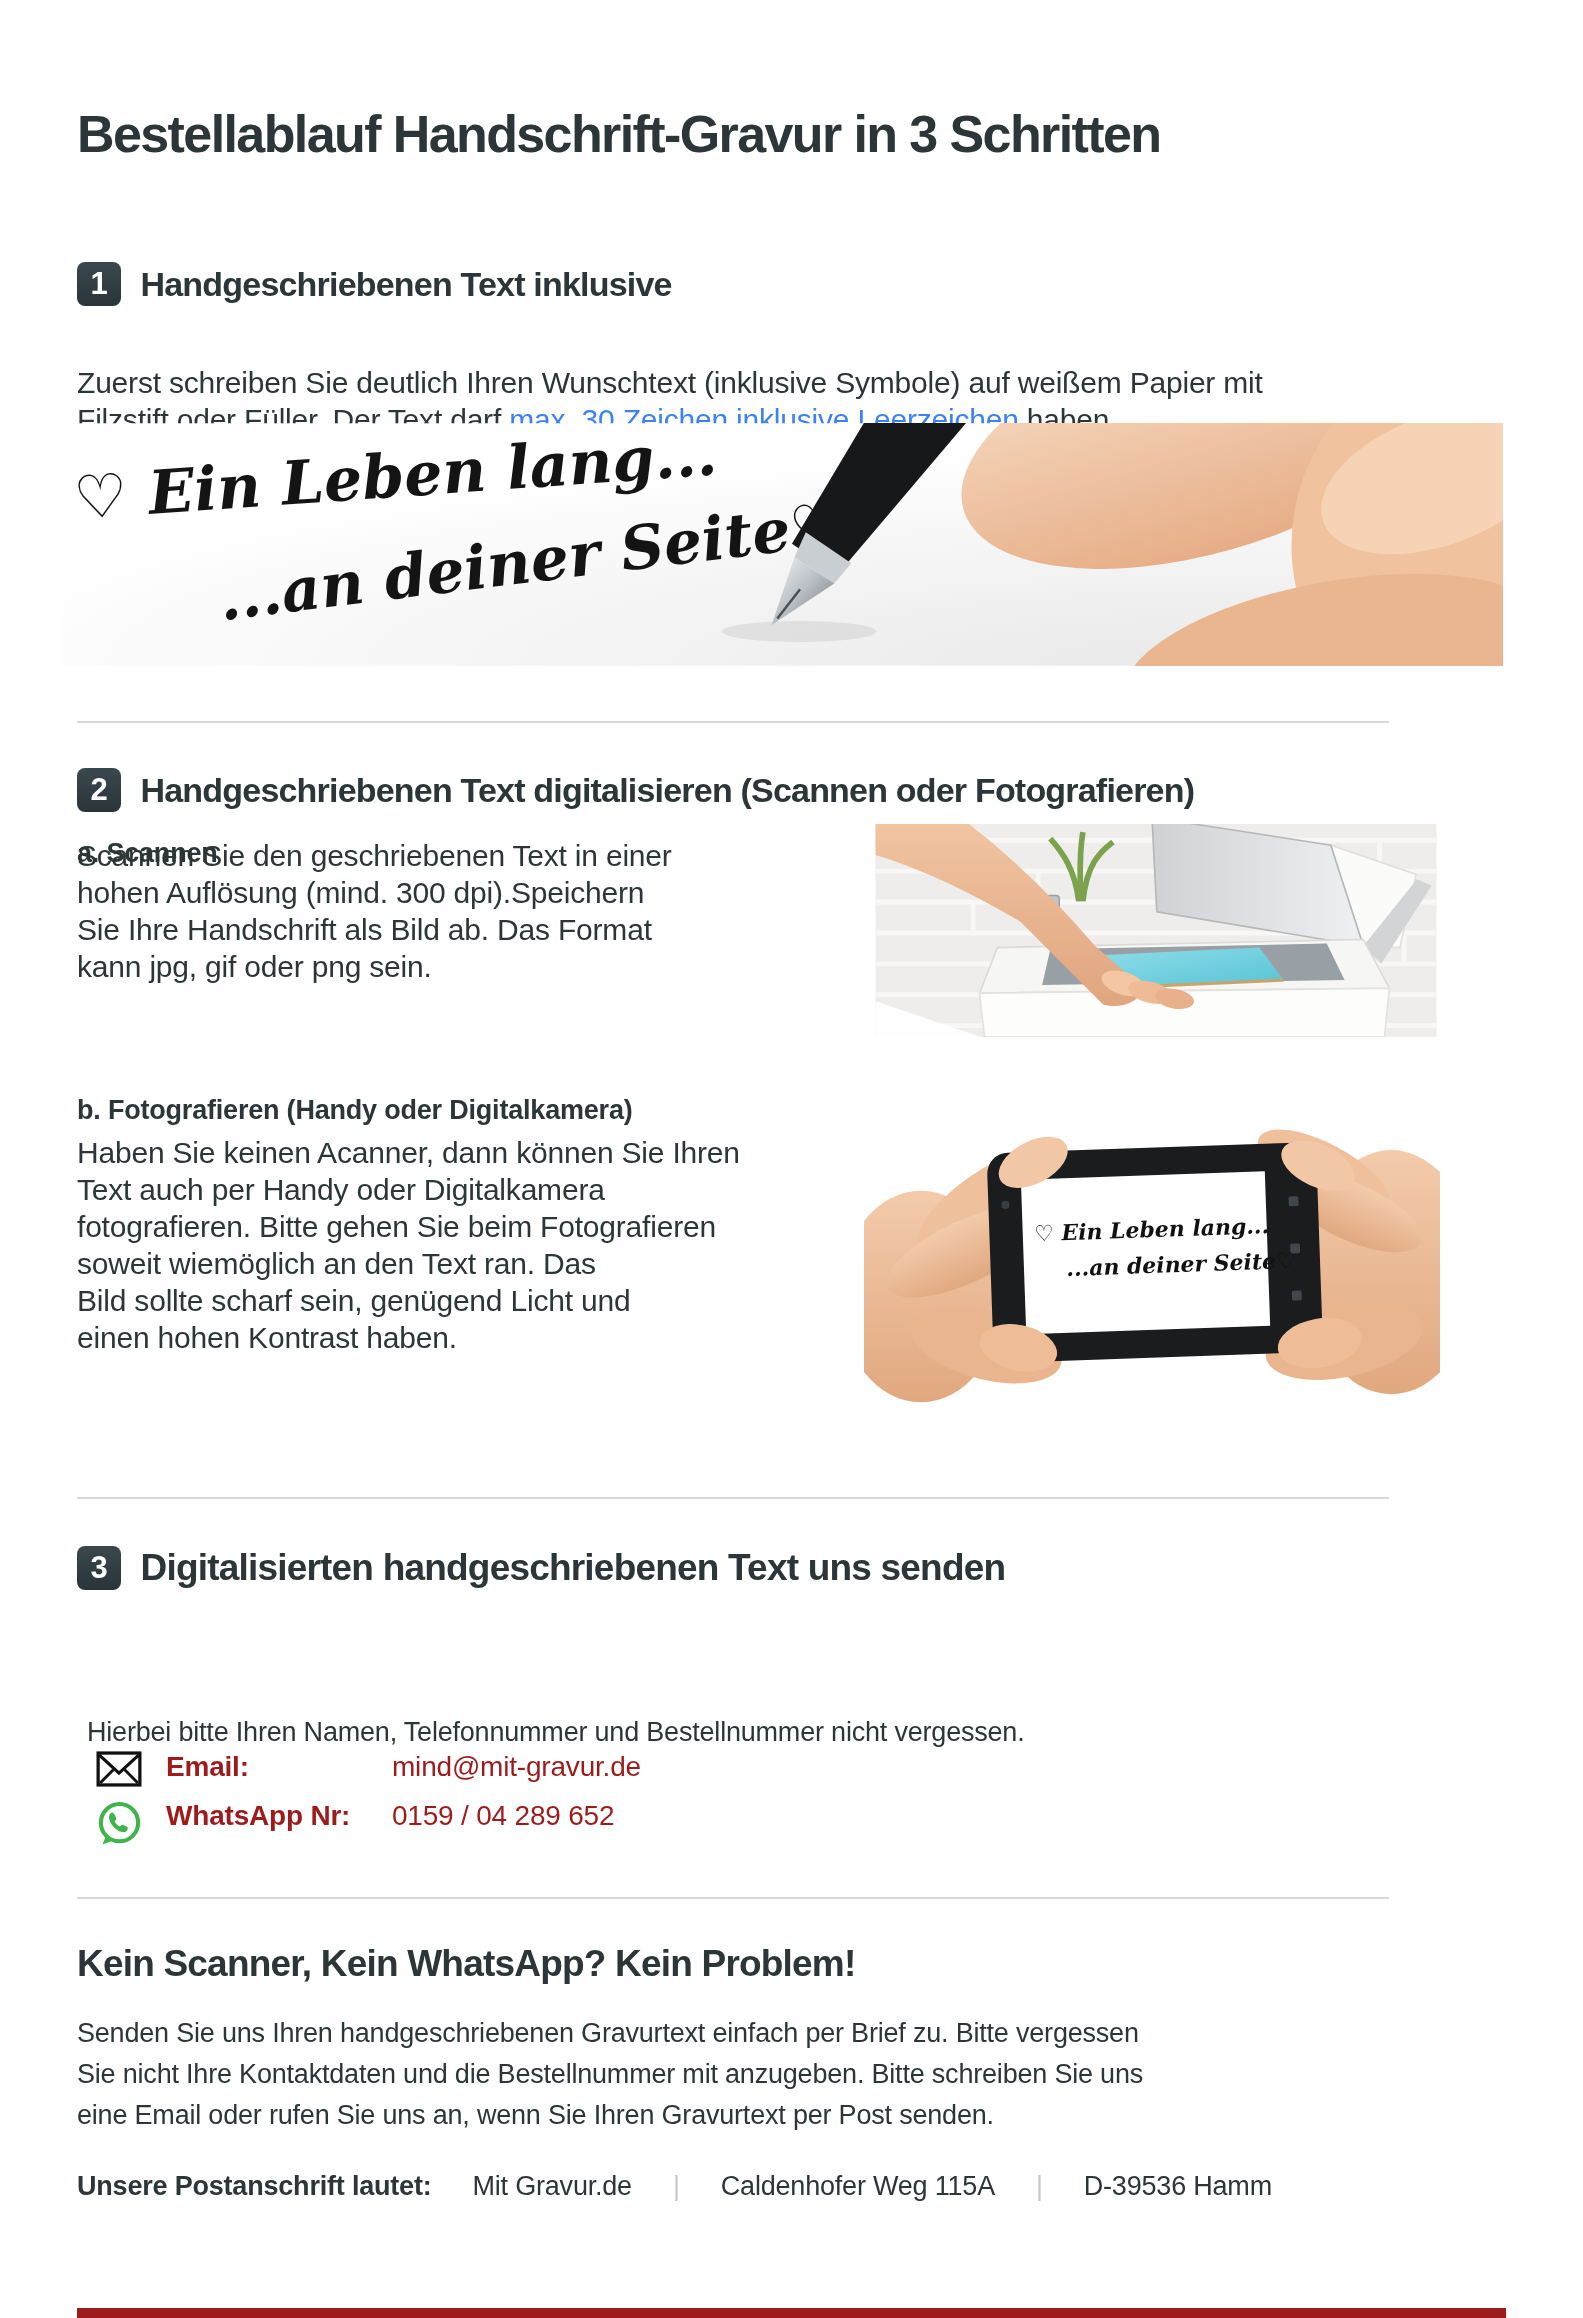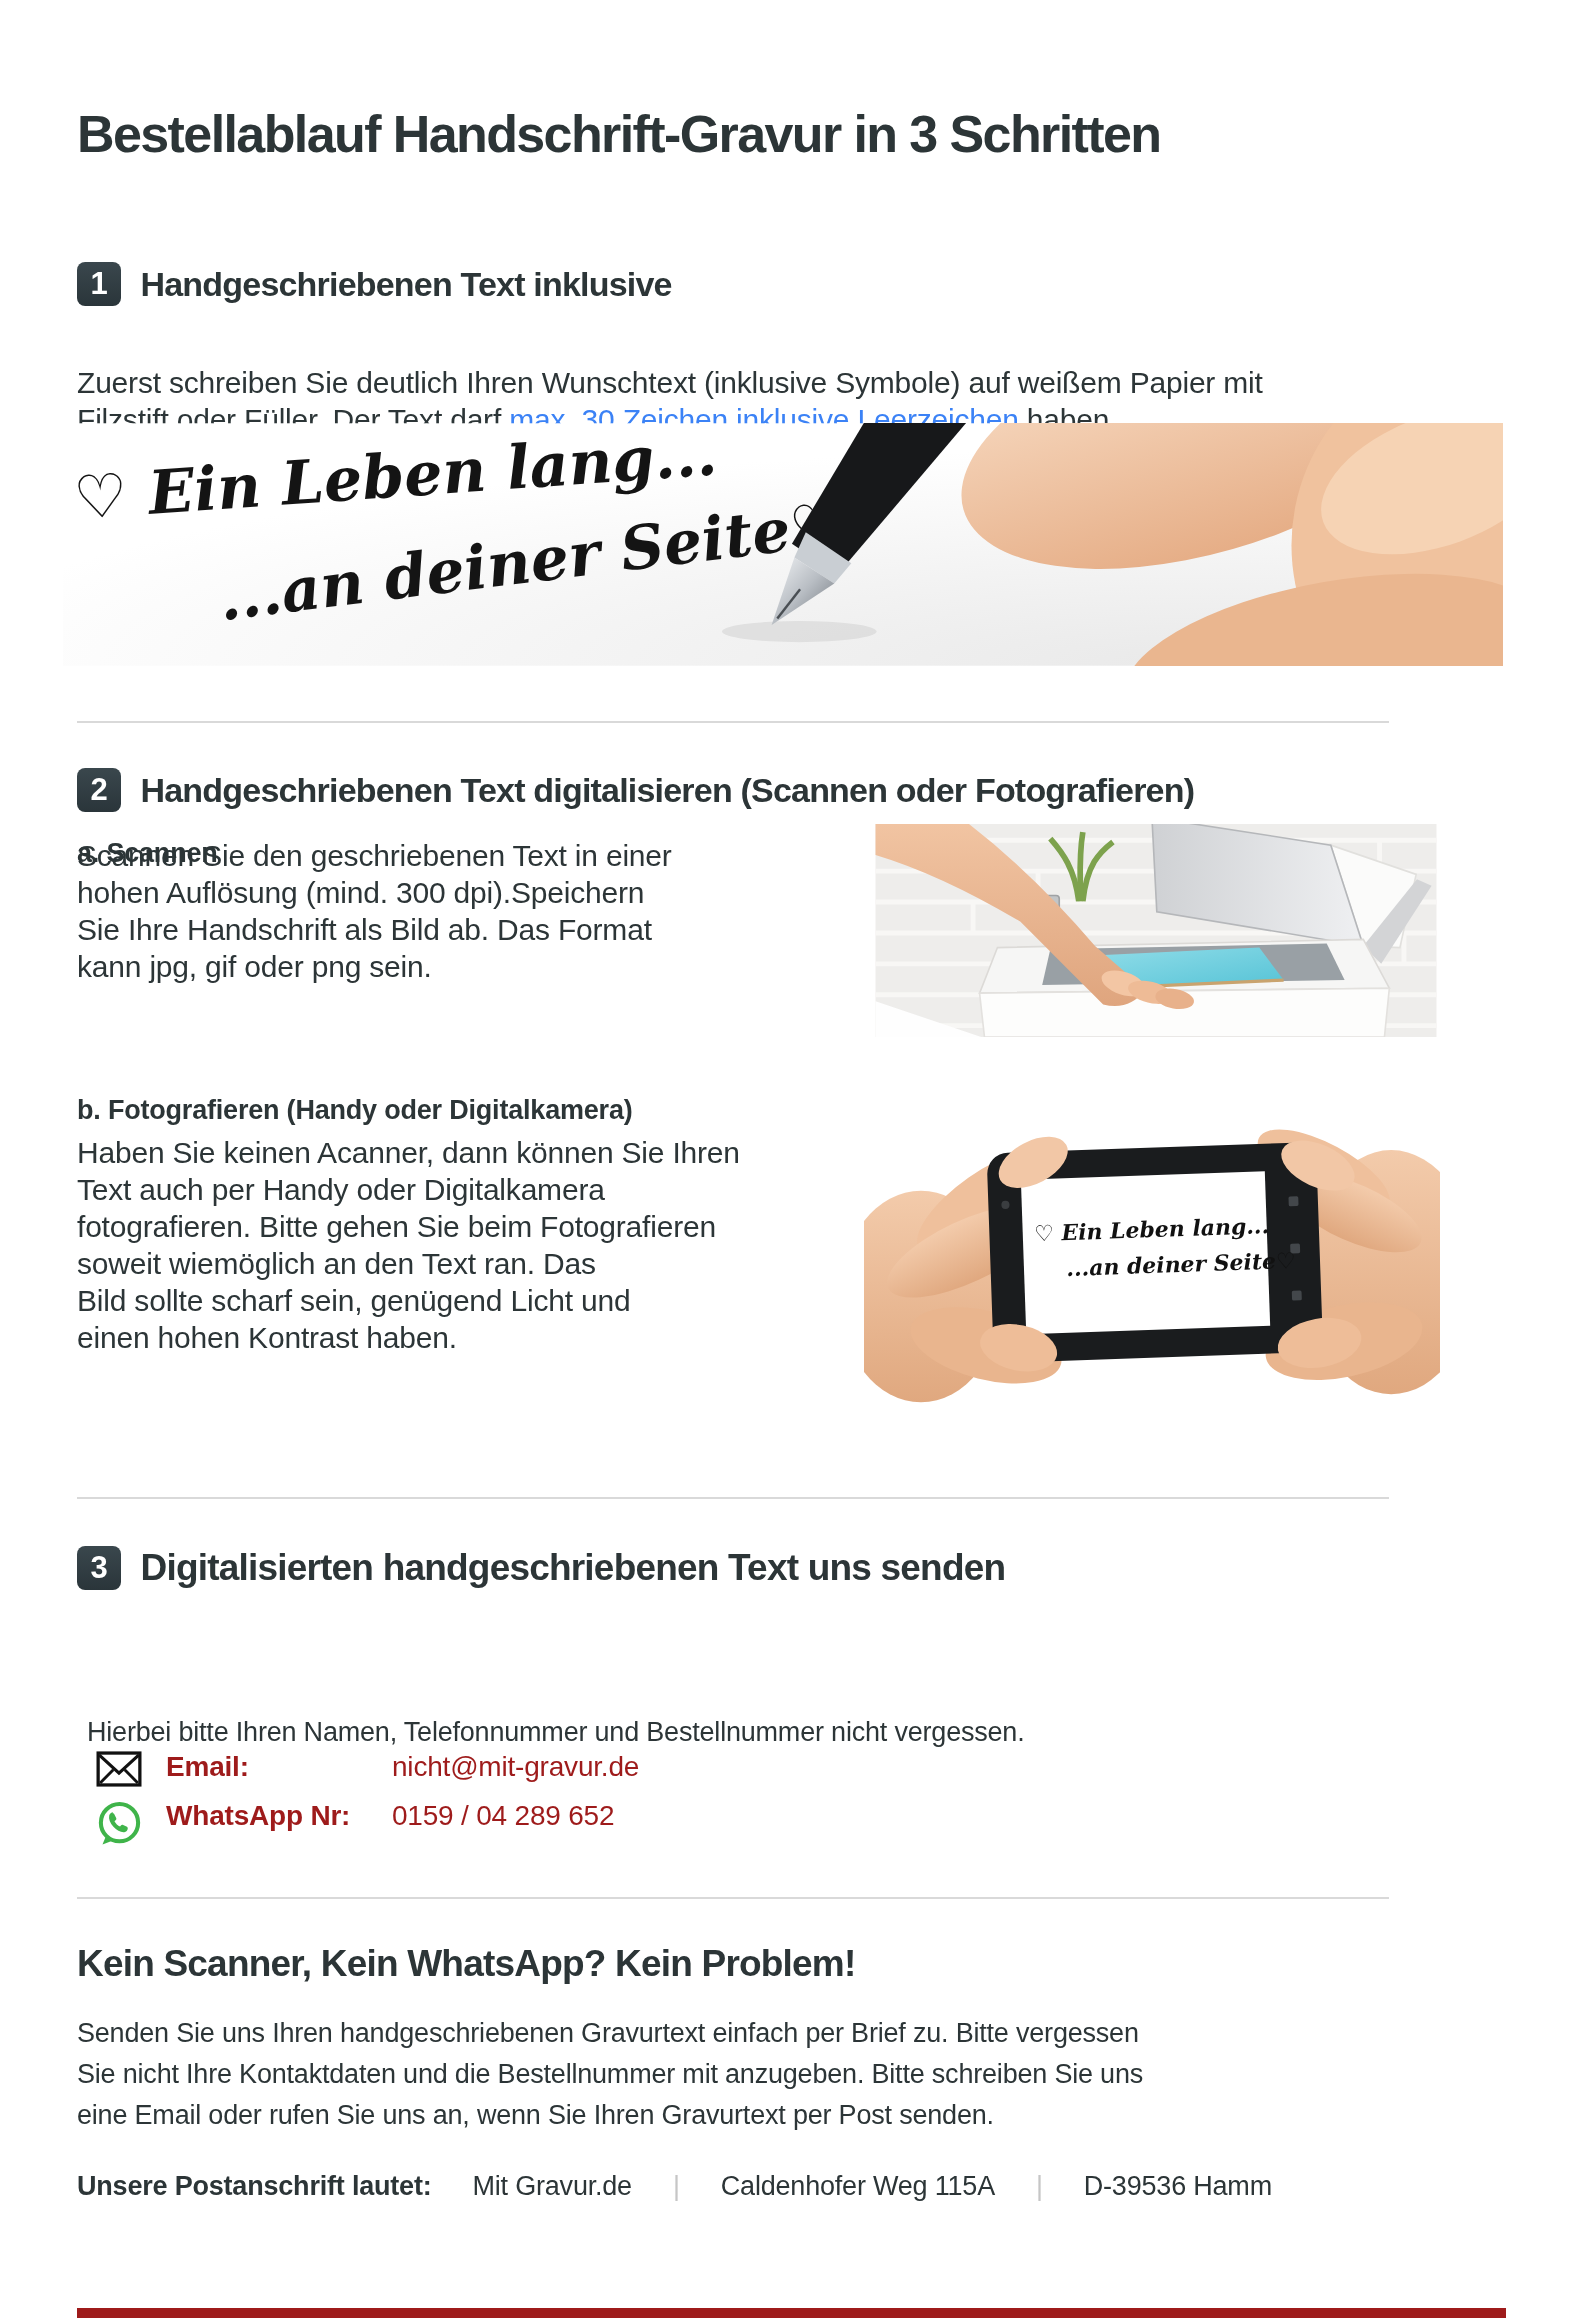--- a/index.html
+++ b/index.html
@@ -197,21 +197,21 @@
 
   <div class="abs contact-row" style="left:96px;top:1751px">
     <span class="icon-cell">
       <svg width="46" height="36" viewBox="0 0 56 44">
         <rect x="2.5" y="2.5" width="51" height="39" fill="#ffffff" stroke="#111111" stroke-width="4"></rect>
         <path d="M4 5 L28 27 L52 5" fill="none" stroke="#111111" stroke-width="4"></path>
         <path d="M5 39 L21 23 M51 39 L35 23" fill="none" stroke="#111111" stroke-width="3.5"></path>
       </svg>
     </span>
     <span class="contact-label">Email:</span>
-    <span class="contact-value">nicht@mit-gravur.de</span>
+    <span class="contact-value">mind@mit-gravur.de</span>
   </div>
 
   <div class="abs contact-row" style="left:96px;top:1800px">
     <span class="icon-cell">
       <svg width="47" height="47" viewBox="0 0 58 58">
         <circle cx="29" cy="28" r="23" fill="none" stroke="#3fb44a" stroke-width="5"></circle>
         <path d="M13 43 L8 55 L21 50 Z" fill="#3fb44a"></path>
         <path d="M21 15 c-2 0 -4.2 2 -4.7 4.2 c-1 4.3 1.1 9.4 5.2 13.9 c4.1 4.6 9.3 7.2 13.5 6.7 c2.2 -0.3 4.2 -2.6 4.2 -4.6 c0 -1 -0.6 -1.9 -1.6 -2.4 l-4.1 -2 c-1 -0.5 -2.1 -0.2 -2.8 0.7 l-1 1.3 c-2.6 -1.1 -5.7 -4.1 -6.9 -6.7 l1.4 -1 c0.9 -0.7 1.2 -1.9 0.7 -2.9 l-2 -4.1 c-0.5 -1 -1.4 -1.6 -2.4 -1.6 z" fill="#3fb44a"></path>
       </svg>
     </span>

